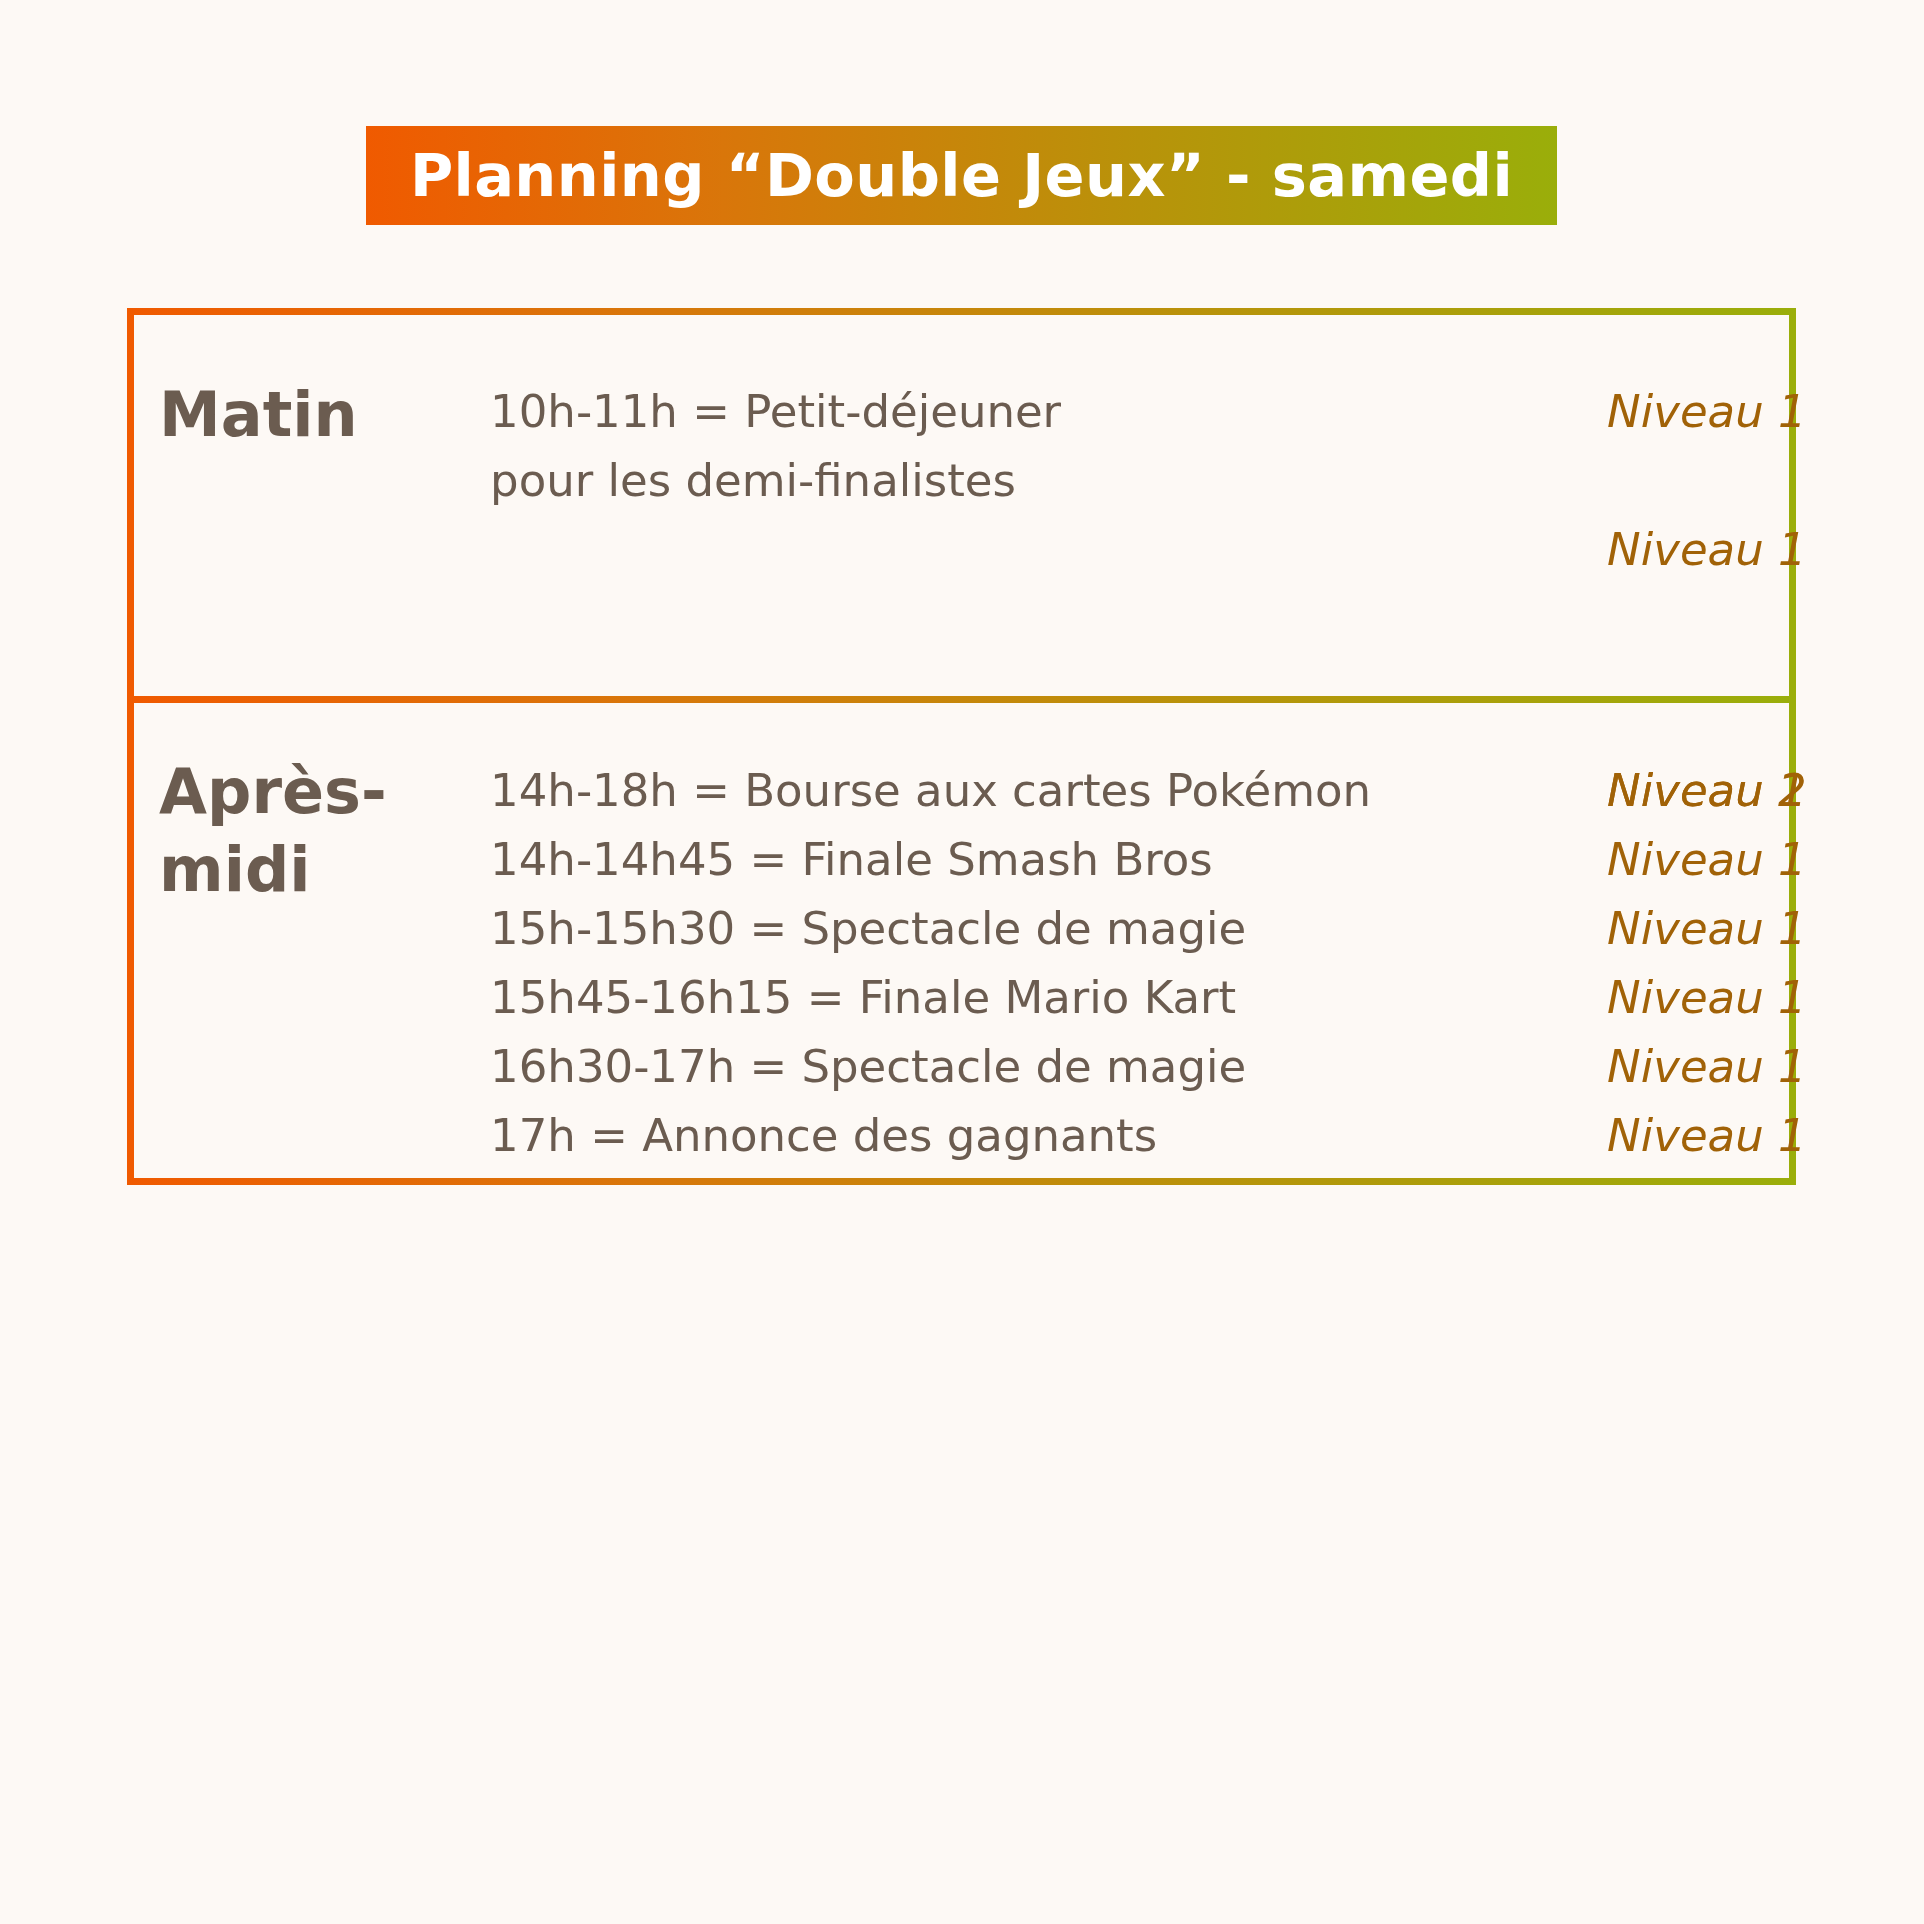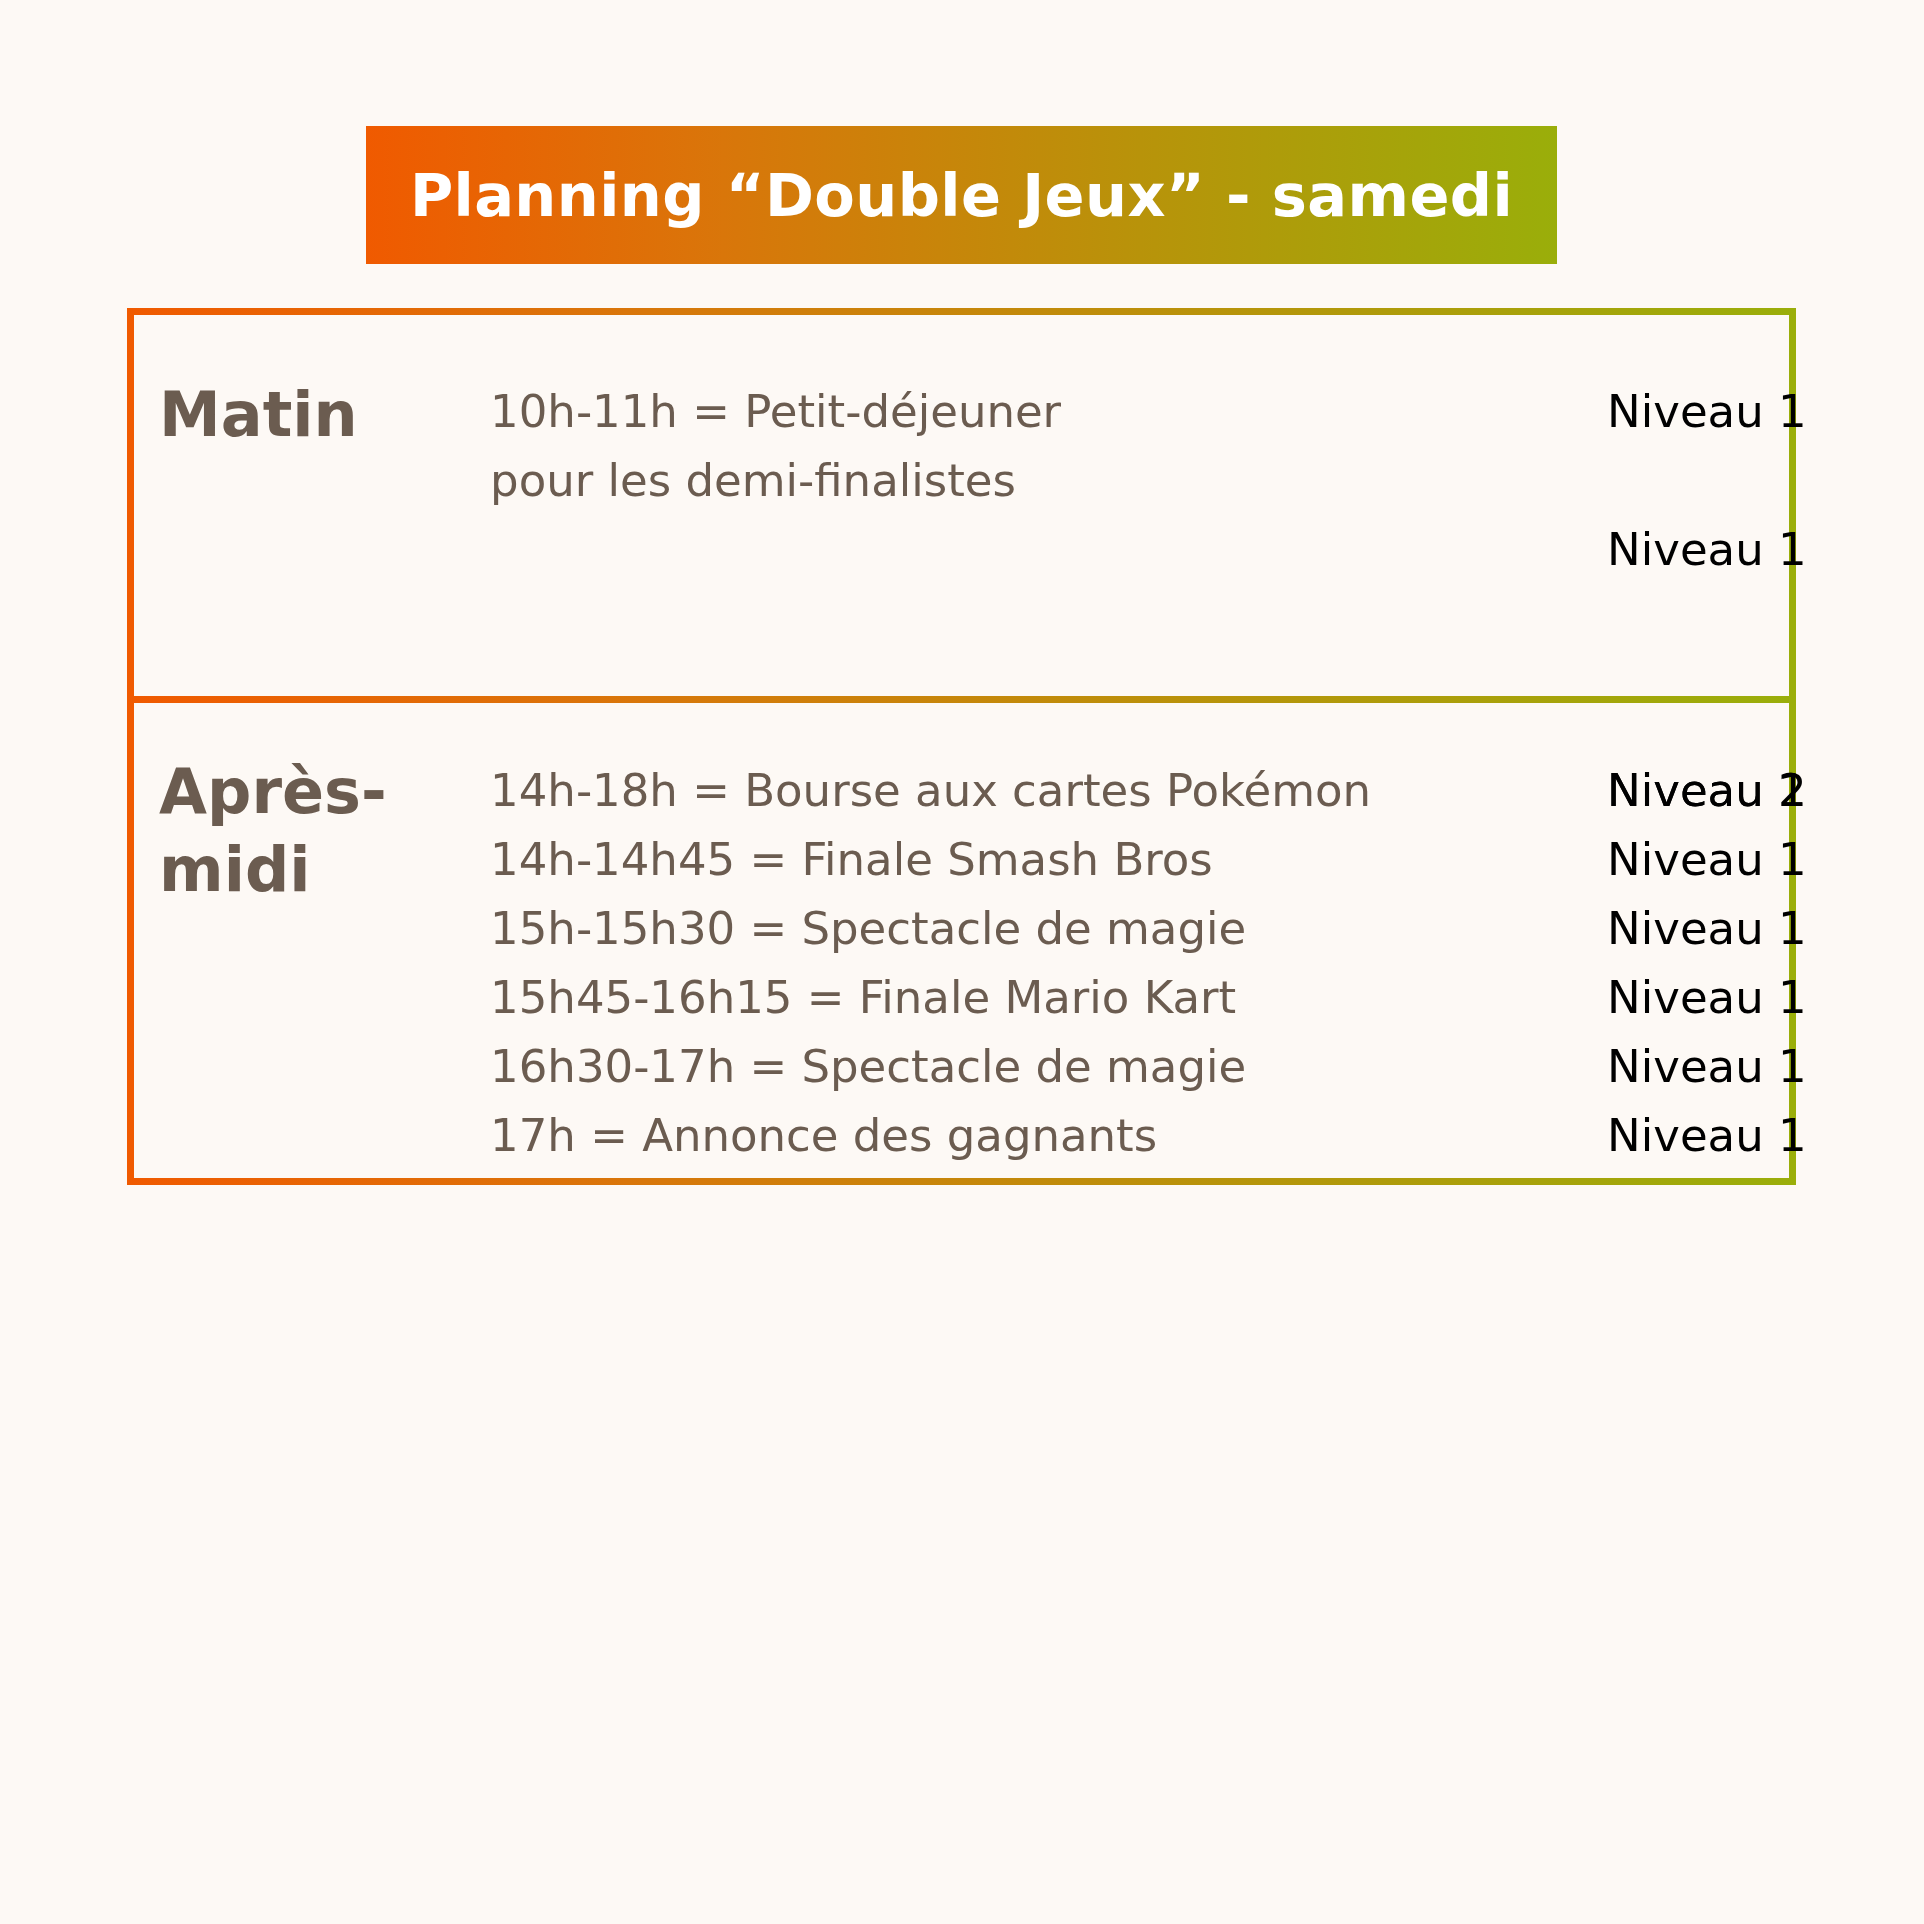--- a/index.html
+++ b/index.html
@@ -13,21 +13,21 @@
     position: relative;
     overflow: hidden;
     font-family: "DejaVu Sans", "Liberation Sans", sans-serif;
     color: #6b5c50;
   }
   .banner {
     position: absolute;
     left: 366px;
     top: 126px;
     width: 1191px;
-    height: 138px;
+    height: 99px;
     background: linear-gradient(90deg, #f05a00 0%, #d9760a 30%, #b8930a 65%, #9aae0a 100%);
     display: flex;
     align-items: center;
     justify-content: center;
   }
   .banner-title {
     color: #ffffff;
     font-family: "DejaVu Sans", "Liberation Sans", sans-serif;
     font-weight: bold;
     font-size: 59px;
@@ -90,23 +90,24 @@
     width: 1114px;
     font-size: 45px;
     line-height: 69px;
     color: #6b5c50;
     white-space: pre-line;
   }
   .entry-level {
     position: absolute;
     left: 1117px;
     top: 0;
+    font-style: italic;
     font-size: 45px;
     line-height: 69px;
-    color: #000000;
+    color: #a16207;
     white-space: nowrap;
   }
 </style>
 </head>
 <body>
 
 <div class="banner">
   <span class="banner-title">Planning “Double Jeux” - samedi</span>
 </div>
 

